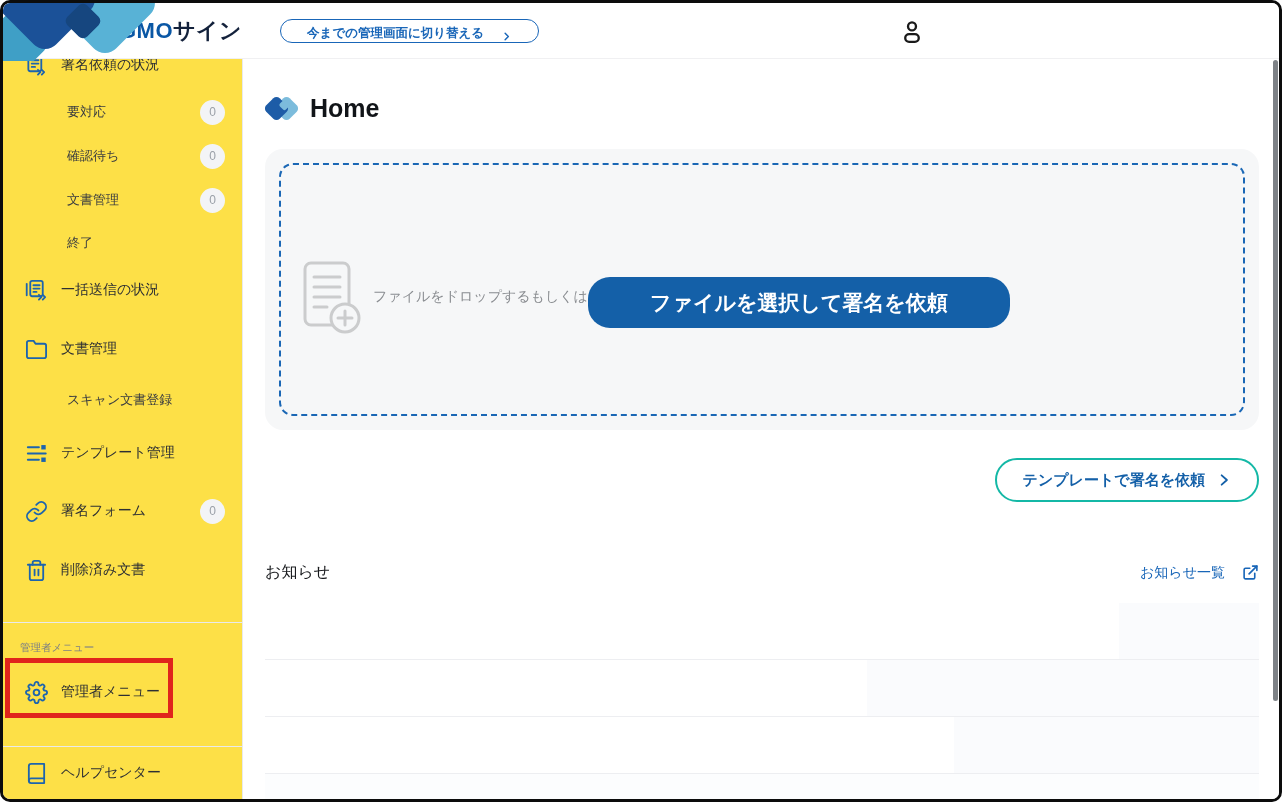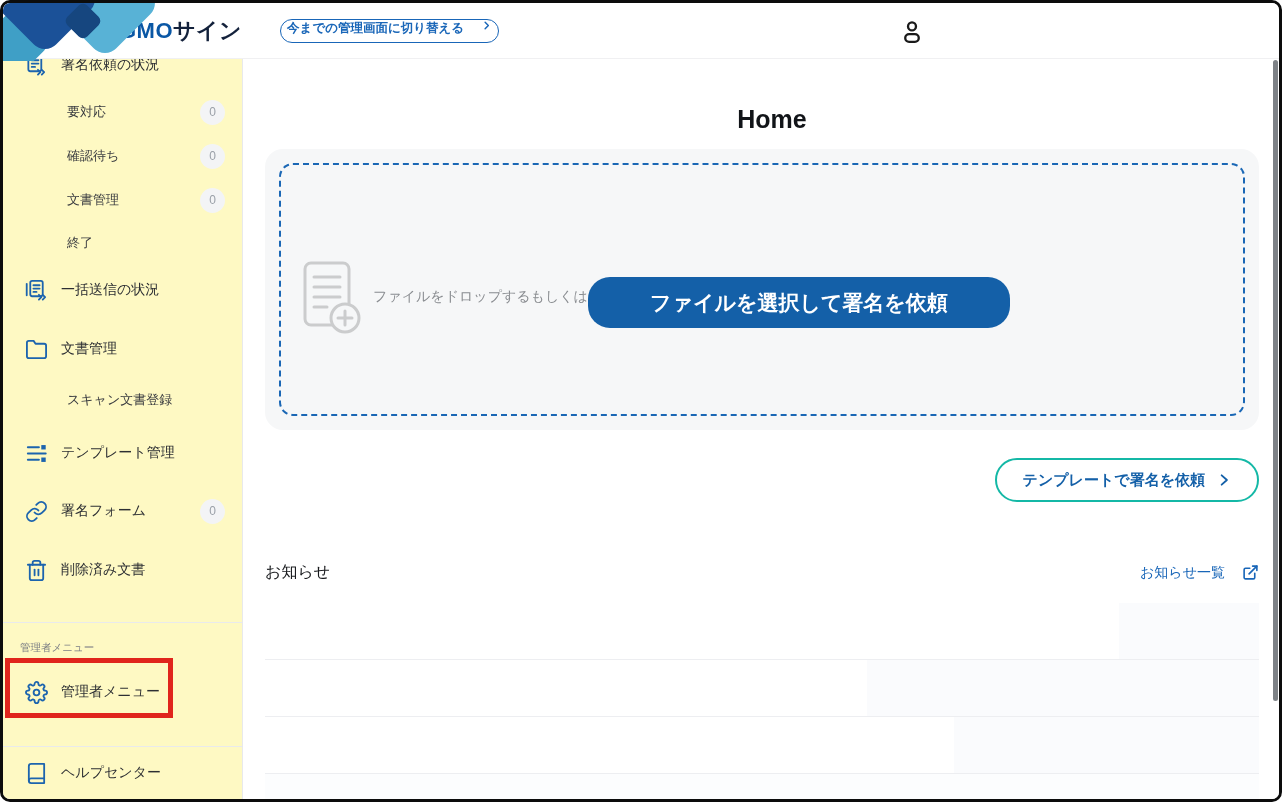--- a/index.html
+++ b/index.html
@@ -15,51 +15,51 @@
     position:absolute; top:0; left:0; right:0; height:56px;
     background:#ffffff; border-bottom:1px solid #f0f0f2; z-index:6;
     display:flex; align-items:center;
   }
   .corner-logo { position:absolute; top:-4px; left:-6px; z-index:9; pointer-events:none; }
   .brand { margin-left:116px; display:flex; align-items:baseline; z-index:7;
            font-weight:800; font-size:22px; letter-spacing:.5px; }
   .brand .gmo  { color:#0a57a5; }
   .brand .sign { color:#13213b; }
   .switch-btn {
-    margin-left:38px; height:24px; padding:0 6px;
+    margin-left:38px; height:24px; padding:0 26px;
     border:1.5px solid #1966b8; border-radius:13px; background:#fff;
     color:#1966b8; font-size:12.5px; font-weight:700;
-    display:inline-flex; align-items:flex-start; gap:17px; cursor:pointer;
+    display:inline-flex; align-items:flex-end; gap:17px; cursor:pointer;
   }
   .switch-btn svg { display:block; }
   .account-btn { position:absolute; left:895px; top:15px; width:28px; height:28px;
     background:none; border:none; cursor:pointer; color:#1a1a1a; }
 
   
   .sidebar {
     position:absolute; top:56px; left:0; bottom:0; width:240px;
-    background:#fef9c3; border-right:1px solid #e8e9ec; overflow:hidden; z-index:2;
+    background:#fde047; border-right:1px solid #e8e9ec; overflow:hidden; z-index:2;
   }
   .sitem { position:absolute; left:0; width:240px; height:40px;
     display:flex; align-items:center; padding-left:22px; gap:13px;
     font-size:14px; color:#2d2f33; cursor:pointer; background:transparent; border:none; }
   .sitem .icon { color:#1c64ae; display:flex; }
   .sitem.sub { padding-left:64px; font-size:13px; color:#3a3c40; }
   .badge { position:absolute; left:197px; width:25px; height:25px; border-radius:50%;
     background:#f3f4f6; color:#9aa0a8; font-size:12px;
     display:flex; align-items:center; justify-content:center; }
   .sdivider { position:absolute; left:0; width:240px; height:1px; background:#e9eaec; }
   .section-label { position:absolute; left:17px; font-size:10.5px; color:#7c7f85; }
   .red-box { position:absolute; left:2px; top:599px; width:168px; height:60px;
     border:5px solid #e0251c; z-index:8; pointer-events:none; }
 
   
   .main { position:absolute; top:56px; left:241px; right:0; bottom:0;
     background:#ffffff; overflow:hidden; }
-  .title-row { margin:34px 0 0 21px; height:30px; display:flex; align-items:center; gap:12px;flex-direction:column; }
+  .title-row { margin:34px 0 0 21px; height:30px; display:flex; align-items:center; gap:12px; }
   .title-row h1 { font-size:25px; font-weight:800; color:#111418; }
 
   .dropzone { position:relative; margin:26px 20px 0 21px; height:281px;
     background:#f6f7f8; border-radius:18px; cursor:pointer; }
   .dropzone-dash { position:absolute; inset:14px; border:2px dashed #1a67b5;
     border-radius:14px; display:flex; align-items:center; }
   .drop-hint { margin-top:14px; font-size:14px; color:#8a8d91; }
   .select-file-btn { margin-top:26px; height:51px; padding:0 62px;
     background:#1460a8; color:#ffffff; border:none; border-radius:22px;
     font-size:21px; font-weight:700; cursor:pointer; }

